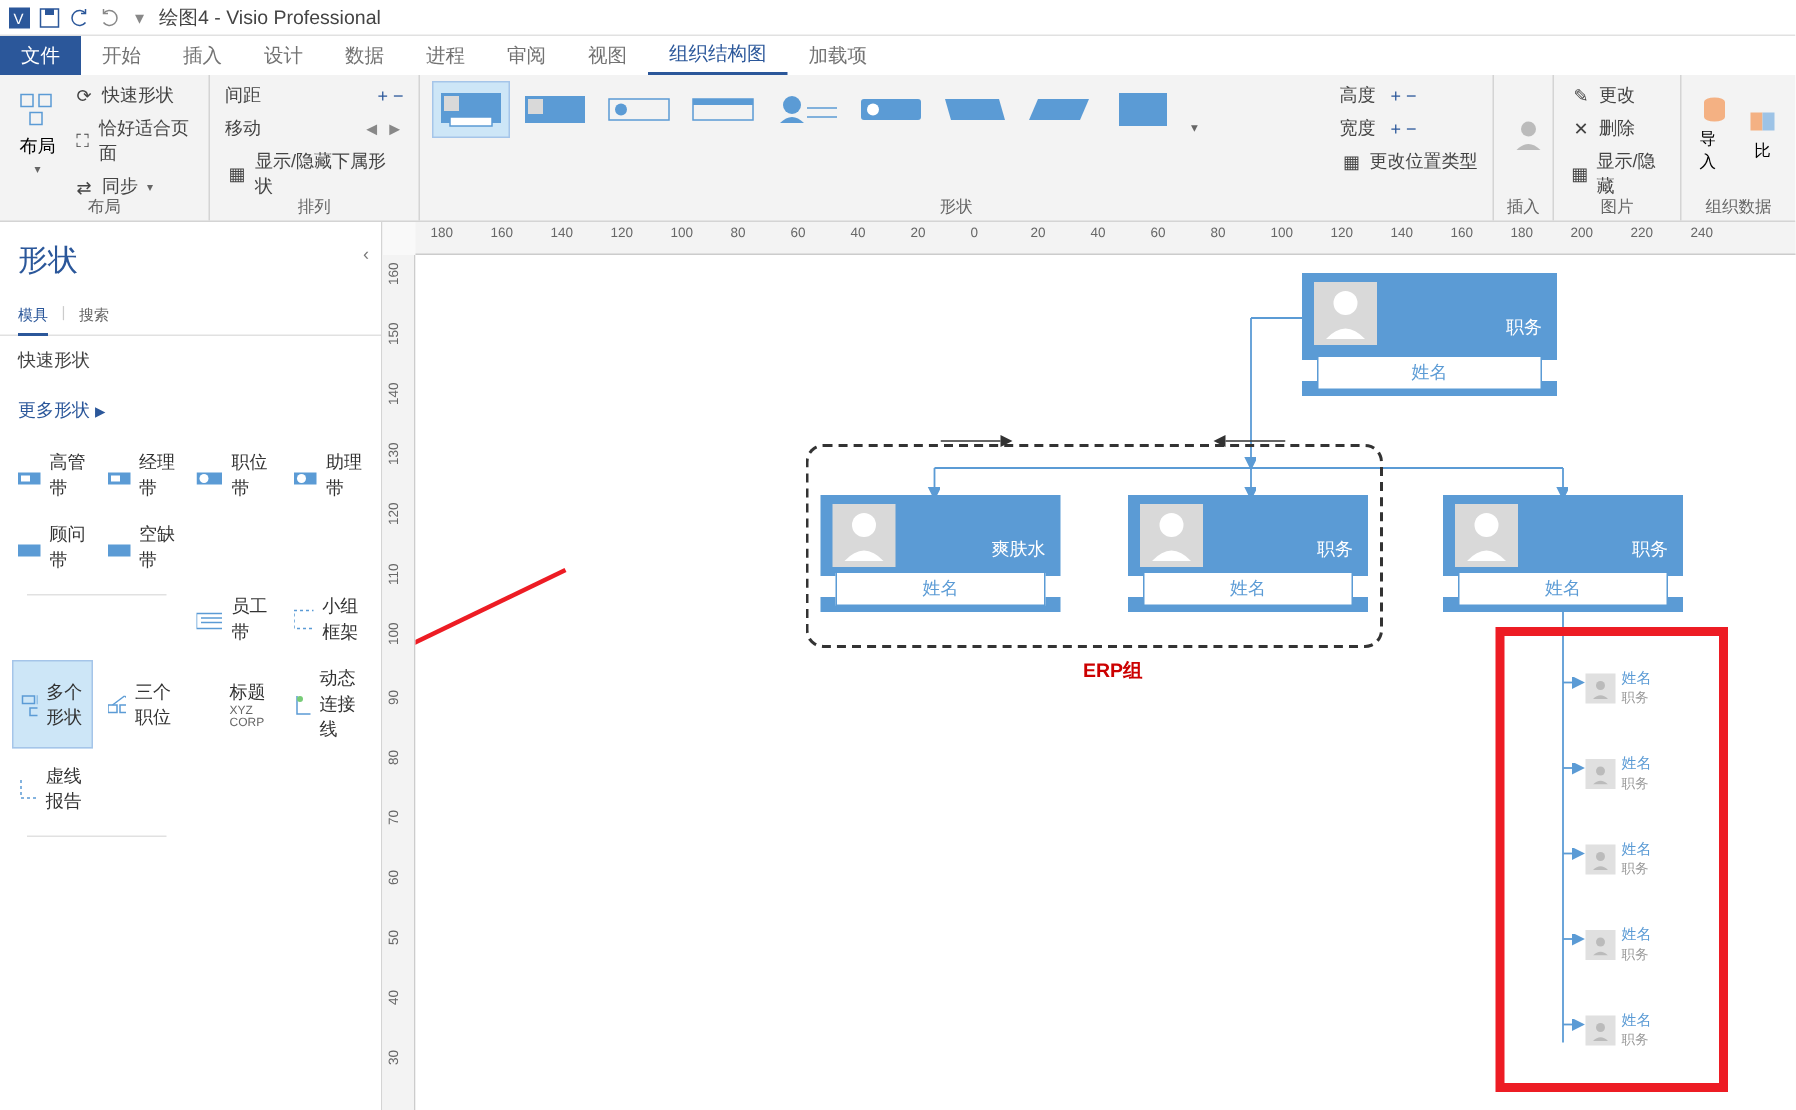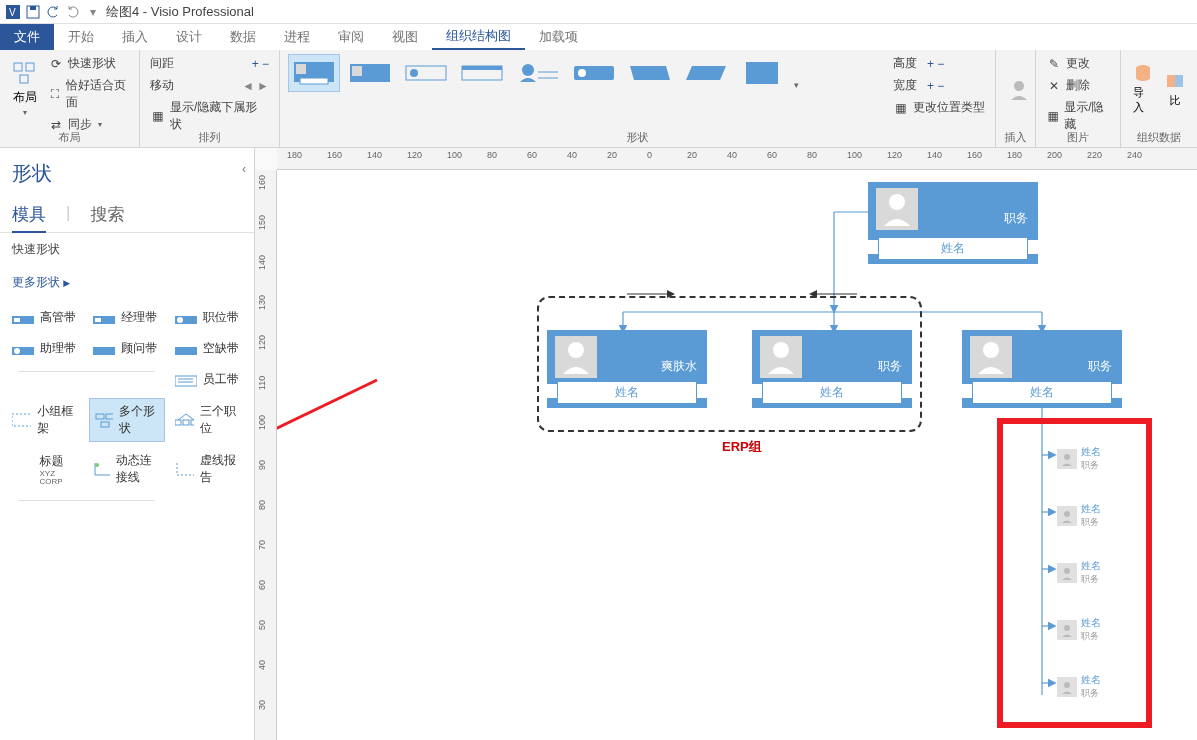--- a/index.html
+++ b/index.html
@@ -30,26 +30,26 @@
 .shape-gallery { display: flex; gap: 4px; align-items: center; flex: 1; }
 .shape-thumb { width: 52px; height: 38px; border: 1px solid transparent; display: flex; align-items: center; justify-content: center; cursor: pointer; }
 .shape-thumb.selected { border: 1px solid #a5c5e9; background: #cde6f7; }
 .shape-thumb svg { width: 44px; height: 30px; }
 
 
 .leftpanel { position: absolute; top: 148px; left: 0; width: 255px; bottom: 0; background: #fff; border-right: 1px solid #d4d4d4; }
 .lp-header { padding: 12px 12px 4px; }
 .lp-title { color: #2b579a; font-size: 20px; font-weight: 300; }
 .lp-collapse { position: absolute; top: 14px; right: 8px; color: #777; cursor: pointer; }
-.lp-tabs { display: flex; gap: 20px; padding: 6px 12px; border-bottom: 1px solid #e1e1e1; margin-top: 6px; color: #666; font-size: 17px; }
+.lp-tabs { display: flex; gap: 9px; padding: 6px 12px; border-bottom: 1px solid #e1e1e1; margin-top: 6px; color: #666; font-size: 10px; }
 .lp-tab.active { color: #2b579a; border-bottom: 2px solid #2b579a; padding-bottom: 4px; margin-bottom: -7px; }
 .lp-section { padding: 8px 12px; font-size: 12px; color: #444; }
 .lp-section.link { color: #2b579a; cursor: pointer; }
 .lp-category { background: #e6eef7; padding: 6px 12px; font-size: 12px; color: #2b579a; font-weight: 500; }
-.lp-shapes { padding: 6px 8px; display: grid; grid-template-columns: 1fr 1fr 1fr; gap: 6px; }
+.lp-shapes { padding: 6px 8px; display: grid; grid-template-columns: 1fr 1fr 1fr 1fr; gap: 6px; }
 .lp-shape { display: flex; align-items: center; gap: 6px; padding: 4px; cursor: pointer; font-size: 12px; color: #333; }
 .lp-shape.selected { background: #cde6f7; border: 1px solid #a5c5e9; }
 .lp-shape-icon { width: 22px; height: 16px; }
 .lp-divider { border-top: 1px solid #e1e1e1; margin: 4px 10px; }
 
 
 .canvas-wrap { position: absolute; top: 148px; left: 255px; right: 0; bottom: 0; background: #f9f9f9; }
 .vruler { position: absolute; top: 22px; left: 0; width: 22px; bottom: 0; background: #f3f3f3; border-right: 1px solid #ccc; }
 .hruler { position: absolute; top: 0; left: 22px; right: 0; height: 22px; background: #f3f3f3; border-bottom: 1px solid #ccc; }
 .hruler-inner { position: relative; height: 100%; font-size: 9px; color: #666; }

